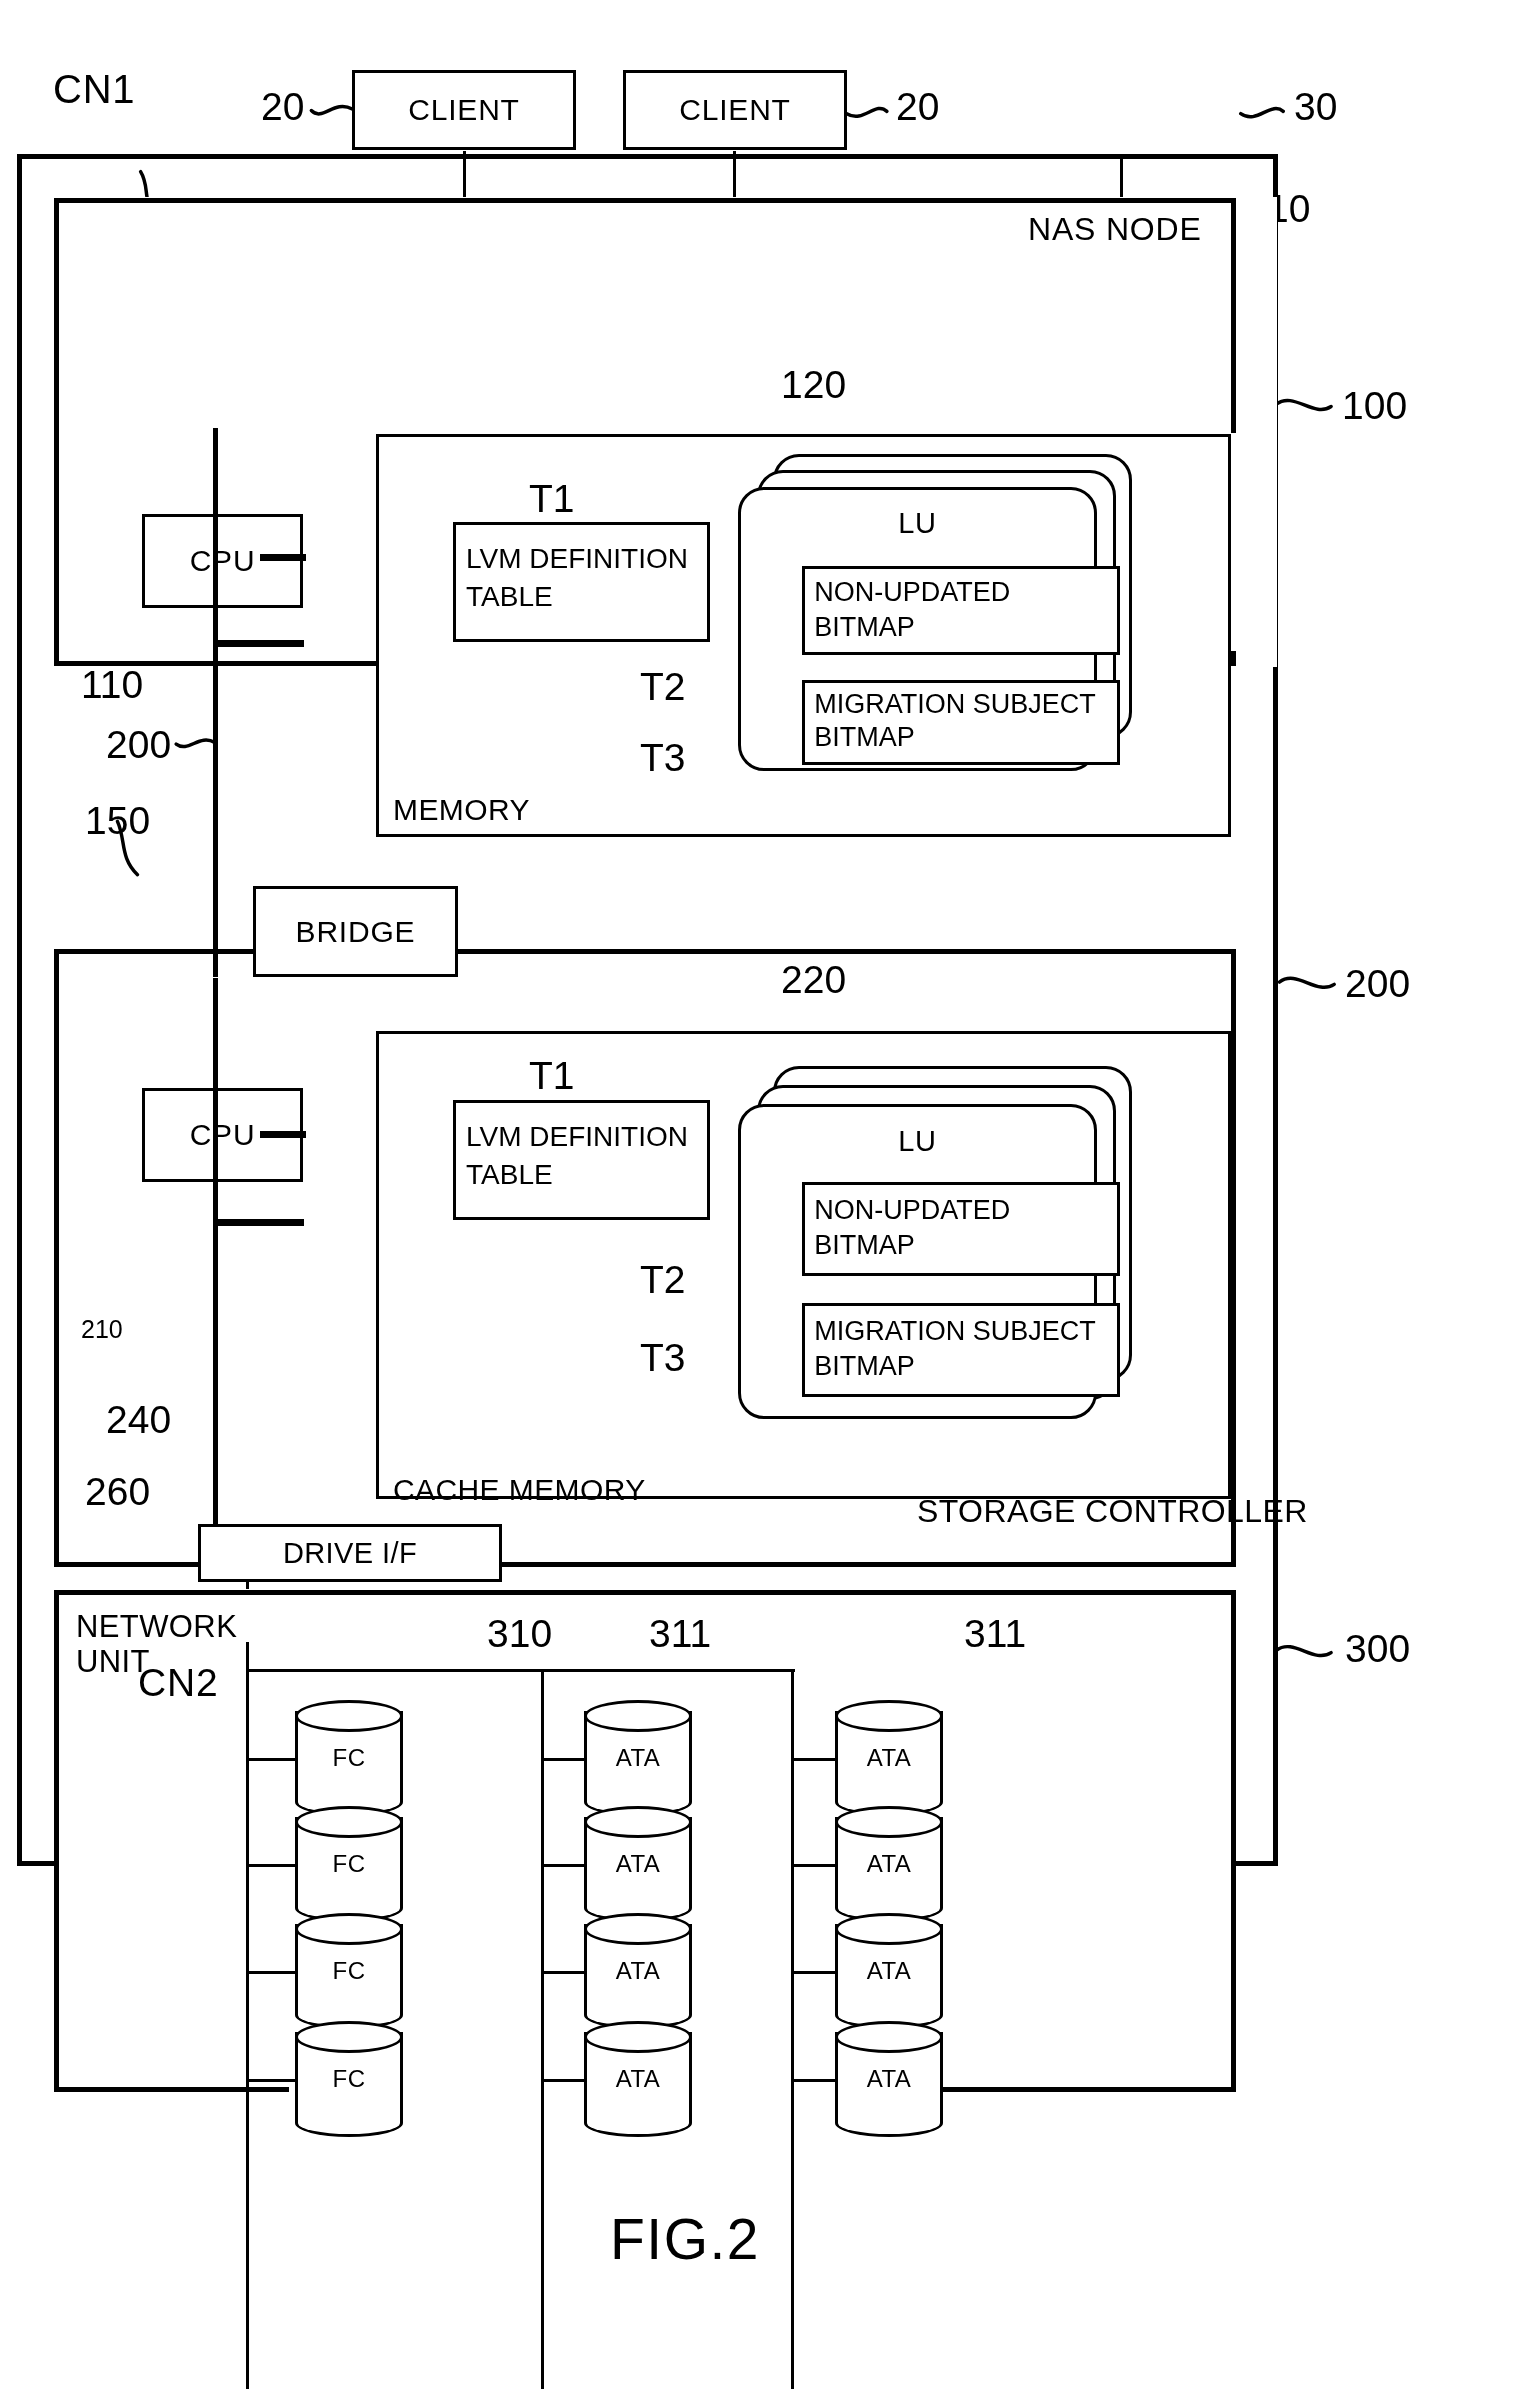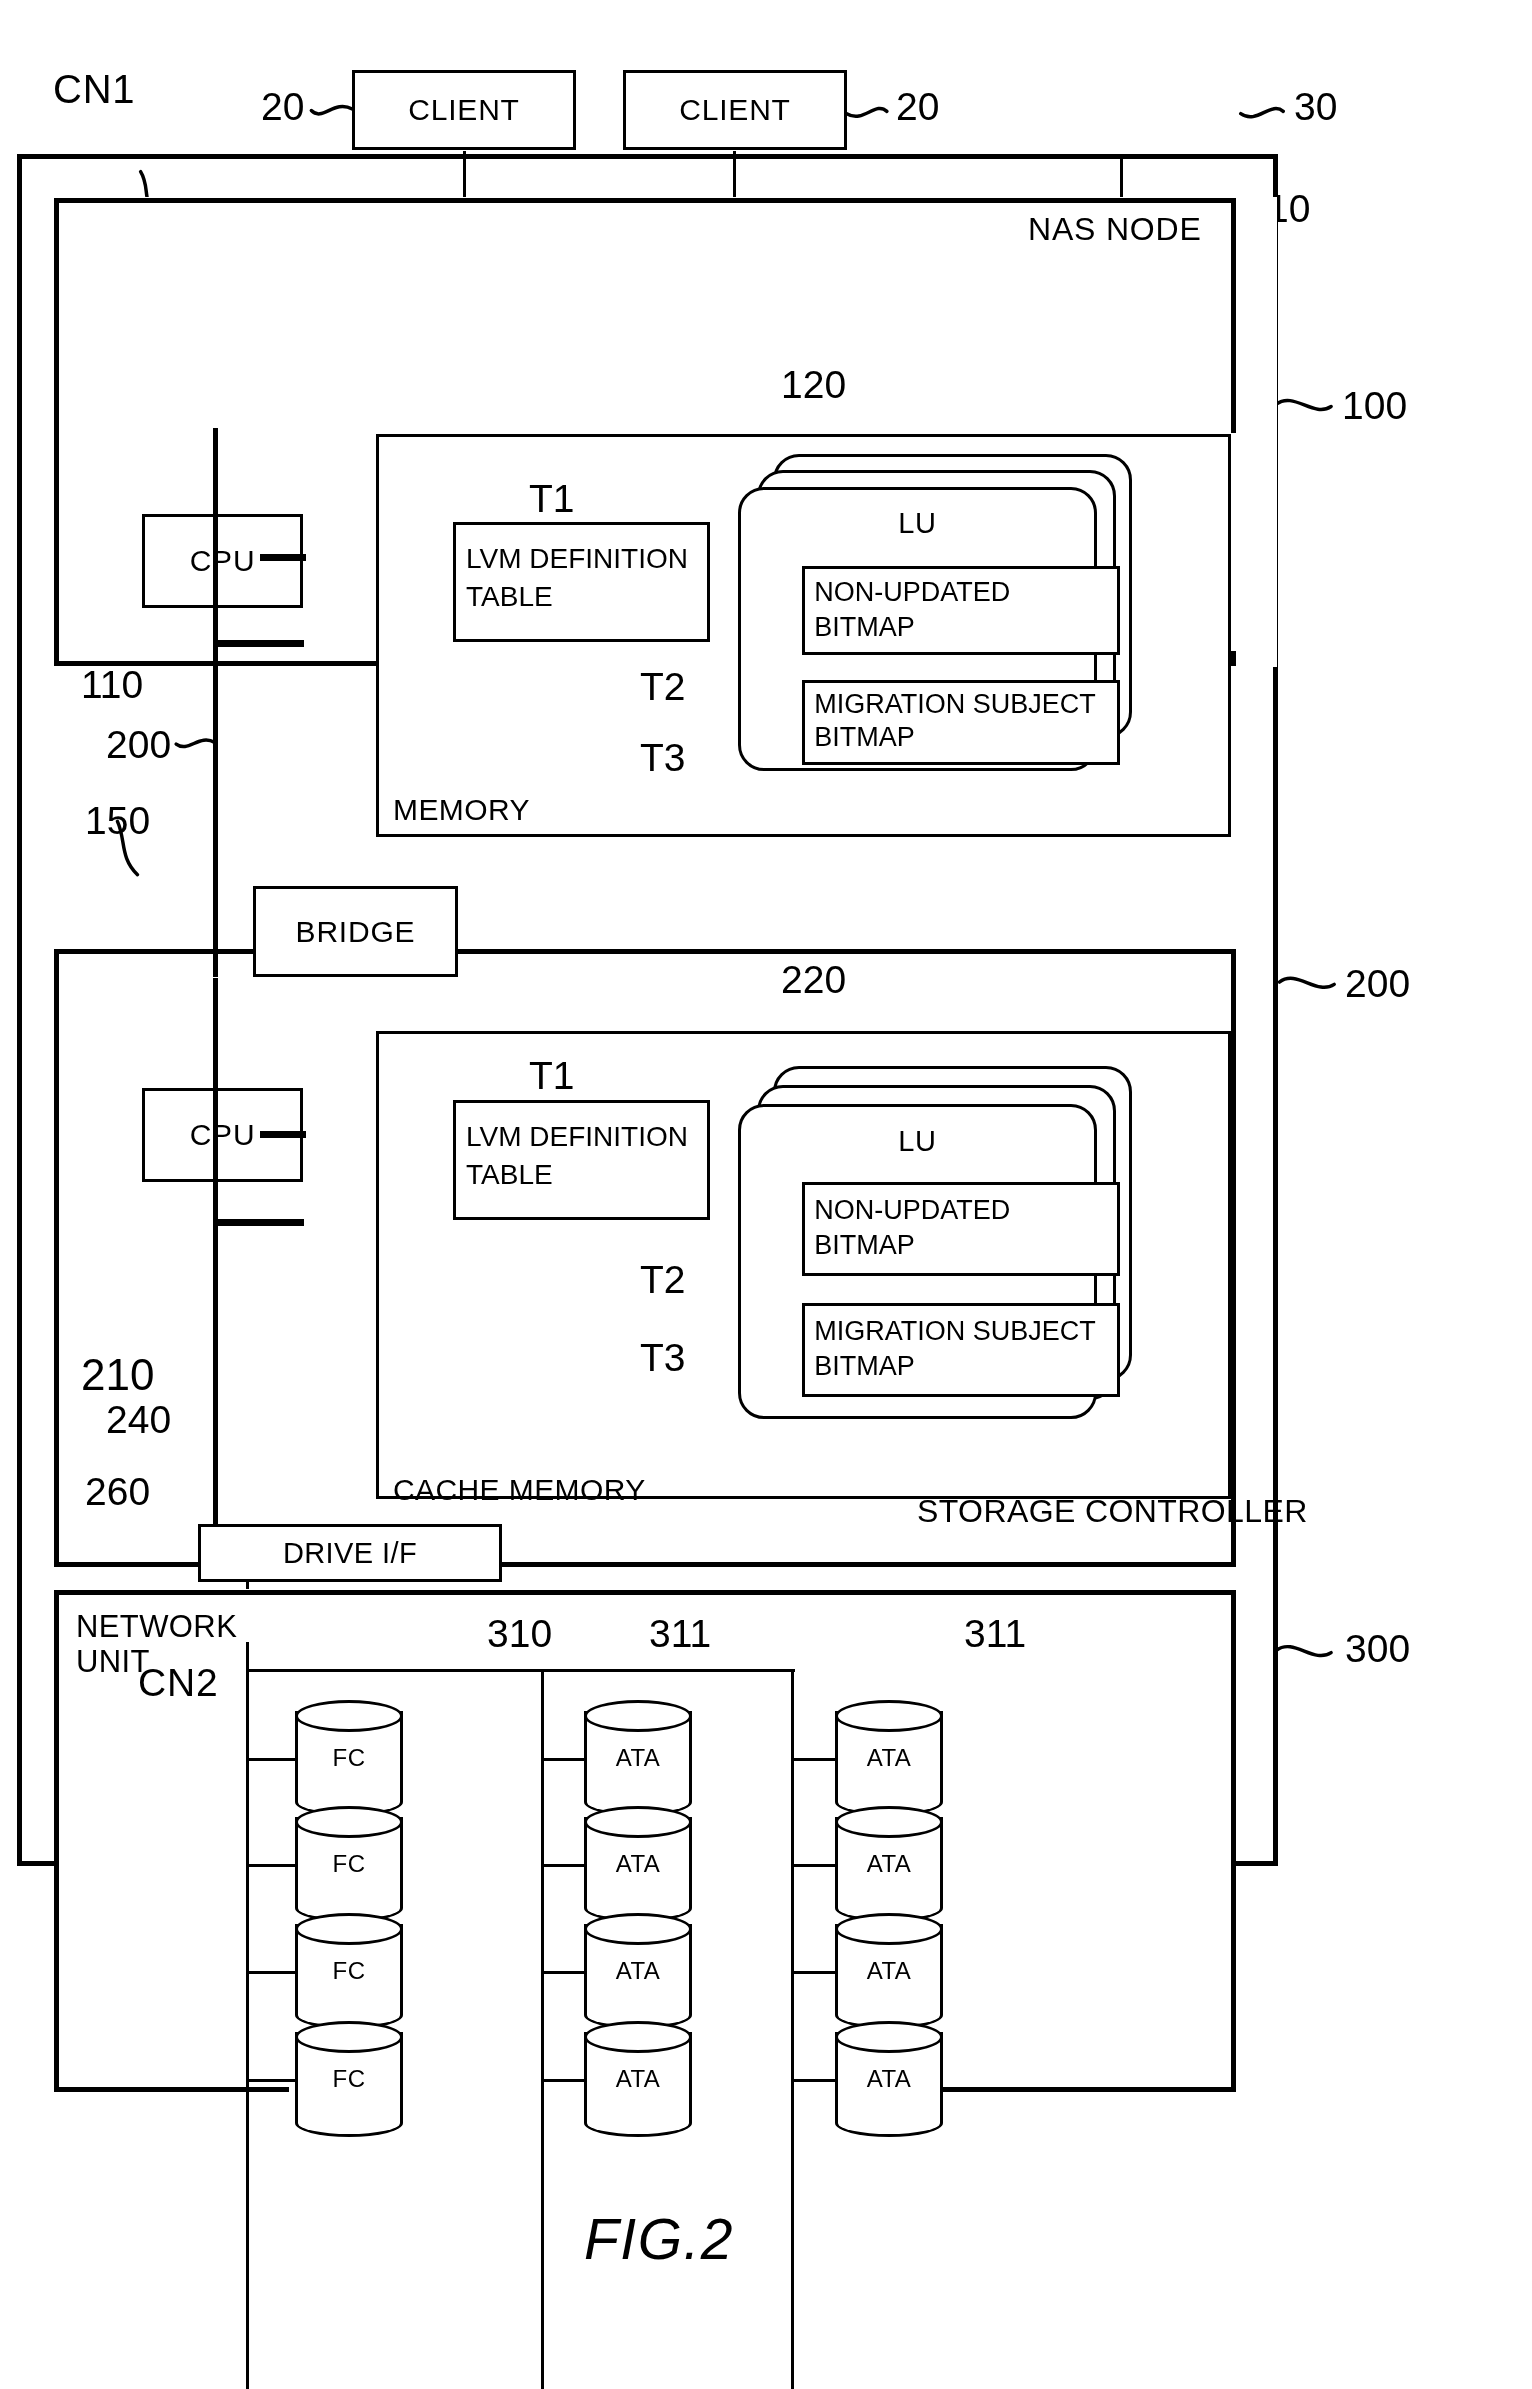--- a/index.html
+++ b/index.html
@@ -222,21 +222,21 @@
   <div class="vline" style="left:213px;top:931px;height:46px;width:5.4px;z-index:6;"></div>
 
   <div class="box-thick" style="left:54px;top:947px;width:1182px;height:0;border:none;"></div>
   <div class="box-thick" style="left:54px;top:949px;width:1182px;height:618px;border:5.4px solid #000;"></div>
   <div class="lbl" style="left:917px;top:1495px;font-size:32px;letter-spacing:0.4px;">STORAGE CONTROLLER</div>
   <div class="lbl" style="left:1345px;top:964px;font-size:39px;">200</div>
 
   <div class="box-thin" style="left:99px;top:1088px;width:161px;height:94px;">
     <div class="ctr lbl" style="left:0;top:0;width:100%;height:100%;font-size:30px;letter-spacing:0.8px;">CPU</div>
   </div>
-  <div class="lbl" style="left:81px;top:1352px;font-size:44px;text-align:center;">210</div>
+  <div class="lbl" style="left:81px;top:1316px;font-size:25px;text-align:center;">210</div>
 
   <div class="vline" style="left:213px;top:978px;height:568px;width:5.4px;"></div>
   <div class="hline" style="left:260px;top:1131px;width:46px;height:7px;"></div>
   <div class="hline" style="left:213px;top:1219px;width:91px;height:7px;"></div>
   <div class="lbl" style="left:106px;top:1400px;font-size:39px;">240</div>
   <div class="lbl" style="left:85px;top:1472px;font-size:39px;">260</div>
 
   <div class="box" style="left:376px;top:1031px;width:855px;height:468px;border:3.9px solid #000;"></div>
   <div class="lbl" style="left:393px;top:1474px;font-size:30px;letter-spacing:0.4px;">CACHE MEMORY</div>
   <div class="lbl" style="left:781px;top:960px;font-size:39px;">220</div>
@@ -358,16 +358,16 @@
       <div class="top"></div>
     <div class="cap">ATA</div>
   </div>
   <div class="hline-thin" style="left:791px;top:2079px;width:46px;"></div>
   <div class="cyl" style="left:835px;top:2021px;width:108px;height:116px;">
     <div class="body"></div>
       <div class="top"></div>
     <div class="cap">ATA</div>
   </div>
 
-  <div class="fig" style="left:584px;top:2206px;font-style:italic;">FIG.2</div>
+  <div class="fig" style="left:610px;top:2206px;">FIG.2</div>
 
 </div>
 
 
 </body></html>

